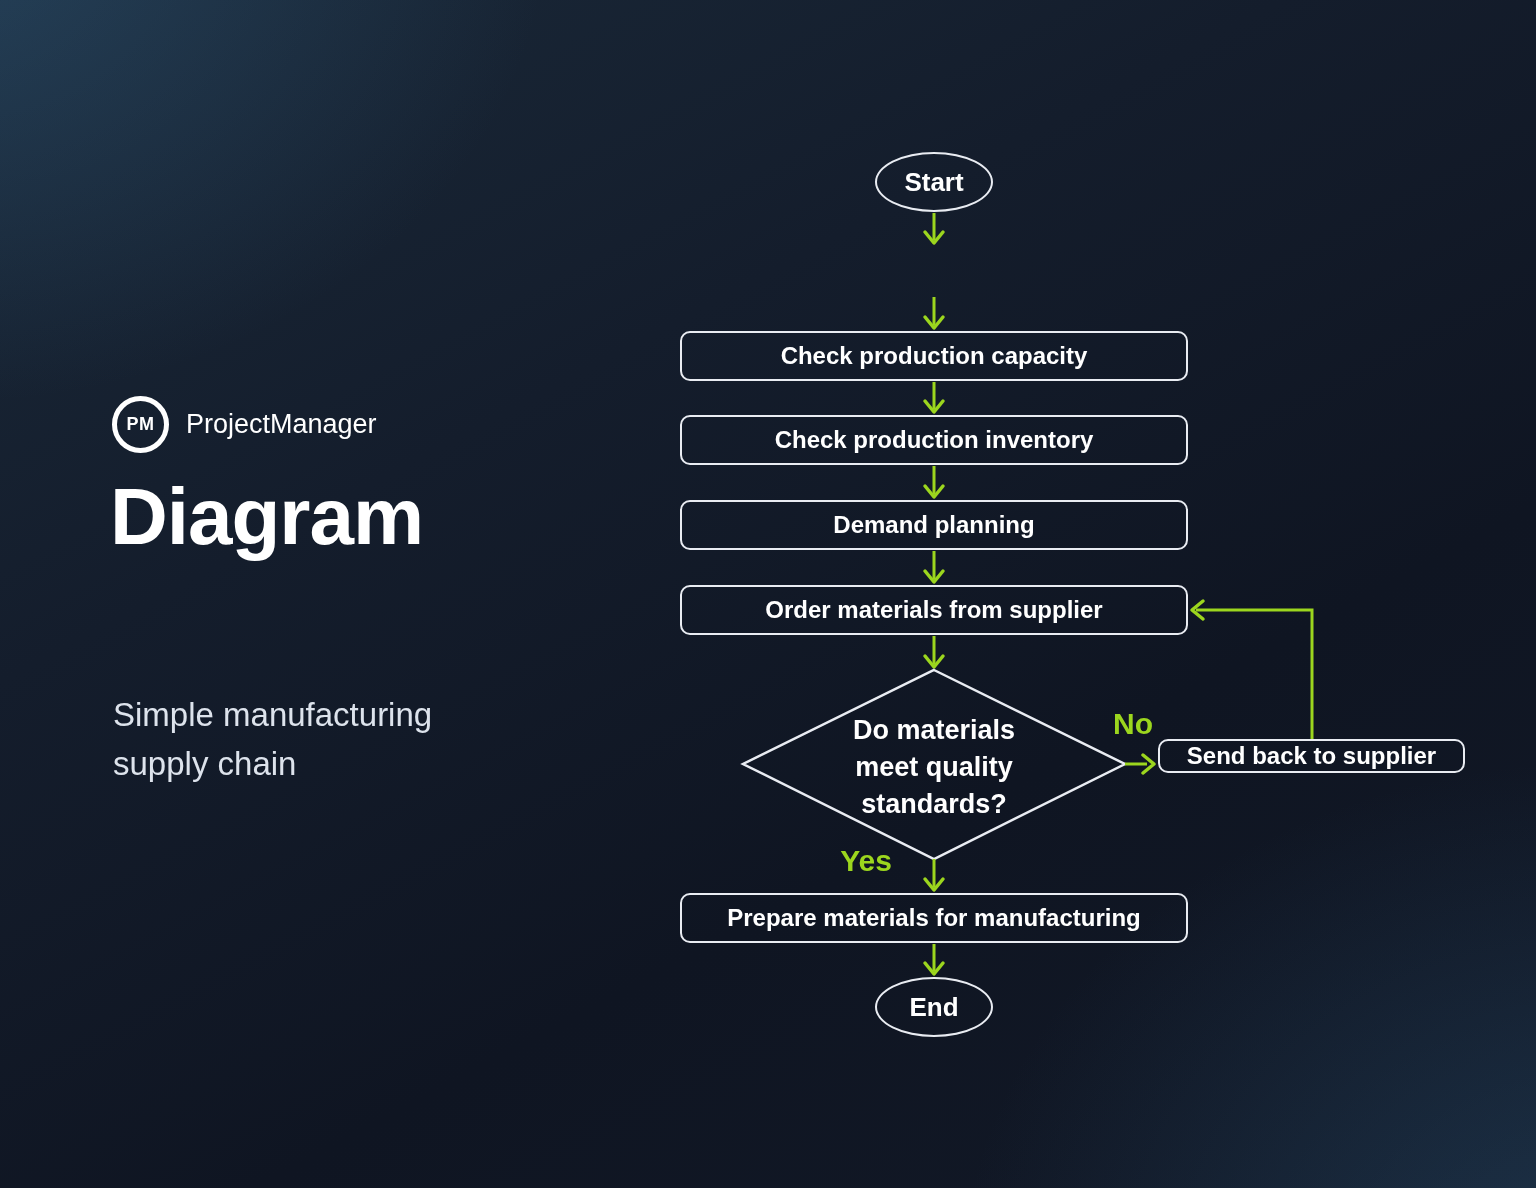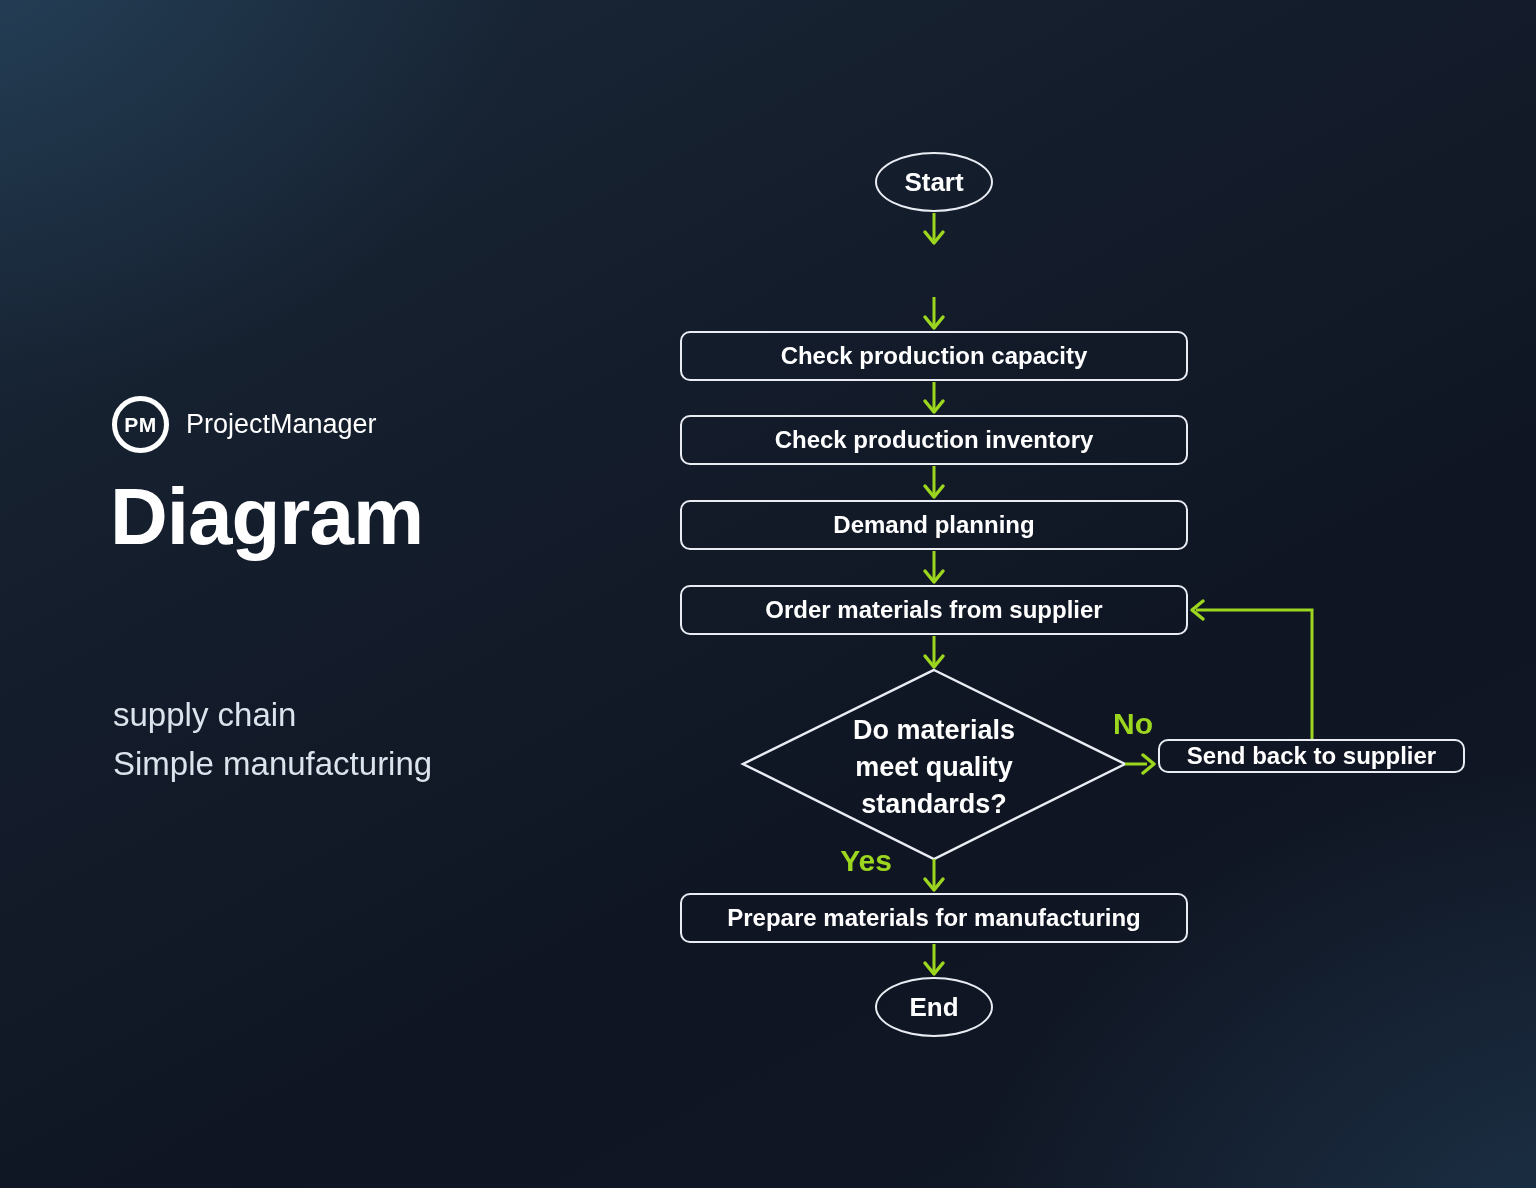--- a/index.html
+++ b/index.html
@@ -19,21 +19,21 @@
   
   .brand-row {
     position: absolute; left: 112px; top: 396px;
     display: flex; align-items: center;
   }
   .logo-circle {
     box-sizing: border-box;
     width: 57px; height: 57px;
     border: 5px solid #fff; border-radius: 50%;
     display: flex; align-items: center; justify-content: center;
-    font-weight: bold; font-size: 21px; letter-spacing: 0.5px; color: #fff;
+    font-weight: bold; font-size: 18px; letter-spacing: 0.5px; color: #fff;
   }
   .brand-name { margin-left: 17px; font-size: 27px; font-weight: normal; color: #fff; }
 
   .main-title {
     position: absolute; left: 110px; top: 468px;
     font-size: 80px; line-height: 98px; font-weight: bold;
     letter-spacing: -1px; color: #fff;
   }
   .subtitle {
     position: absolute; left: 113px; top: 690px;
@@ -119,22 +119,22 @@
       <span>PM</span>
     </div>
     <div class="brand-name">ProjectManager</div>
   </div>
 
   <div class="main-title">
     <div>Diagram</div>
   </div>
 
   <div class="subtitle">
+    <div>Simple manufacturing</div>
     <div>supply chain</div>
-    <div>Simple manufacturing</div>
   </div>
 
   <div class="terminator" style="top:152px;text-align:right;">Start</div>
 
   <div class="node process" style="top:331px;">Check production capacity</div>
   <div class="node process" style="top:415px;">Check production inventory</div>
   <div class="node process" style="top:585px;">Order materials from supplier</div>
   <div class="node process" style="top:500px;">Demand planning</div>
 
   <div class="decision-text">

